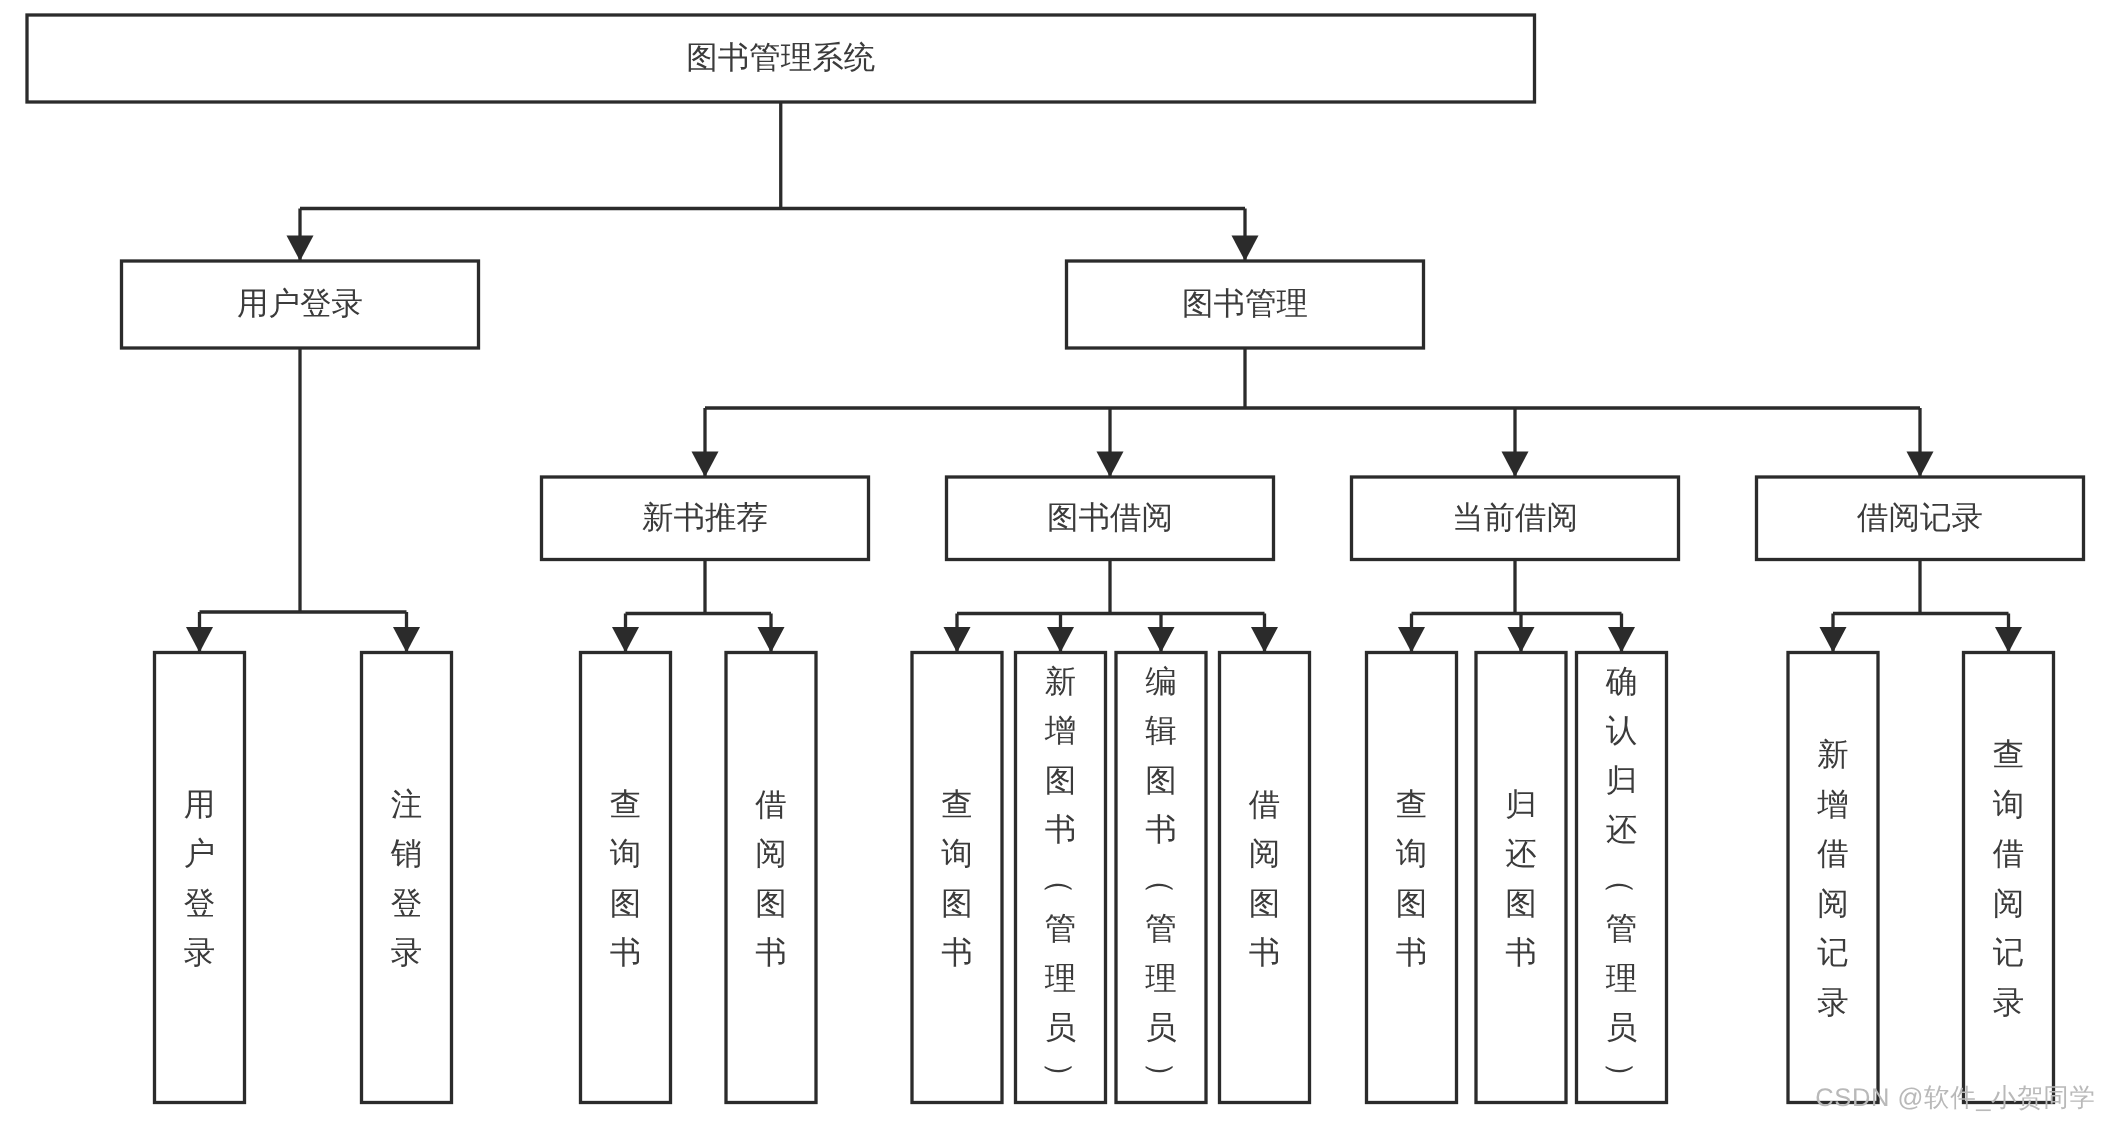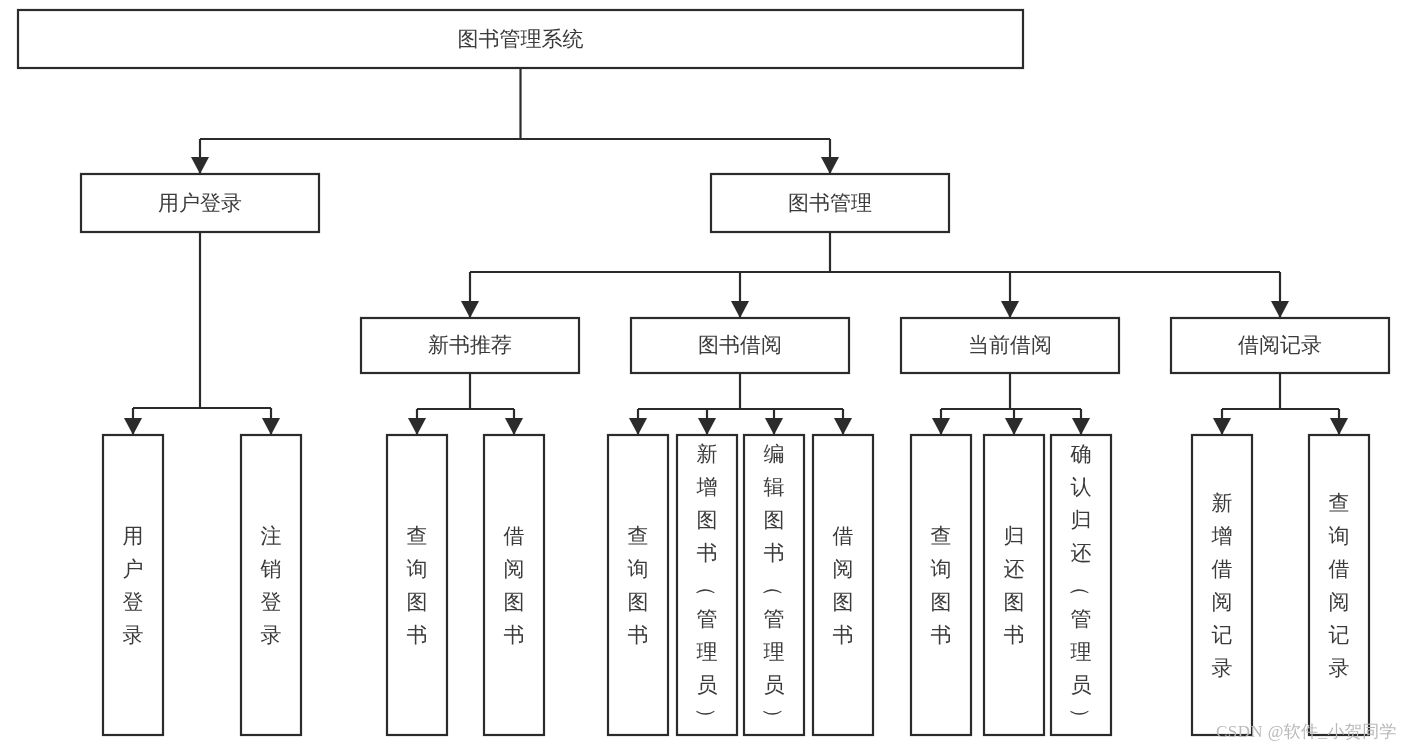--- a/index.html
+++ b/index.html
@@ -52,21 +52,21 @@
   .node-label-v text {
     fill: #3b3b3b;
     font-family: "Liberation Sans", "DejaVu Sans", sans-serif;
     font-size: 21px;
     text-anchor: middle;
   }
   .watermark {
     position: absolute;
     right: 8px;
     bottom: 4px;
-    font-family: Liberation Serif, serif;
+    font-family: Liberation Sans, sans-serif;
     font-size: 17px;
     color: #b9b9b9;
     letter-spacing: 0.4px;
     white-space: nowrap;
     user-select: none;
   }
 </style>
 </head>
 <body>
 

